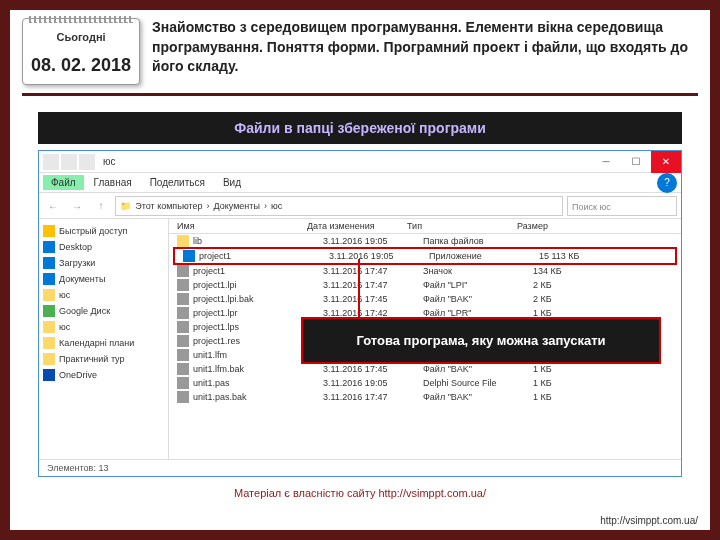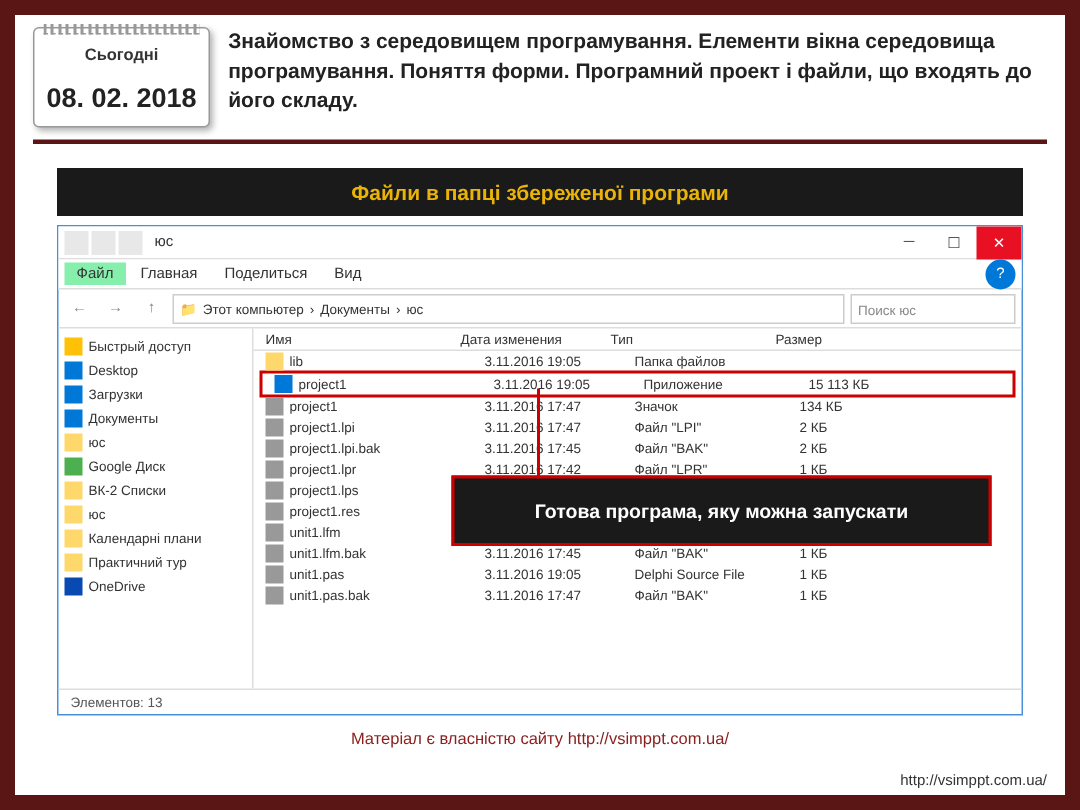--- a/index.html
+++ b/index.html
@@ -4,21 +4,21 @@
 <style>
 *{box-sizing:border-box;margin:0;padding:0;font-family:Arial,sans-serif}
 body{width:720px;height:540px;background:#fff;position:relative;border:10px solid #5a1515;overflow:hidden}
 .hdr{display:flex;padding:8px 12px 4px;align-items:flex-start;gap:12px}
 .date-card{background:#fff;border:1px solid #999;border-radius:4px;padding:6px 8px 8px;box-shadow:2px 2px 4px rgba(0,0,0,.3);min-width:100px;text-align:center;position:relative}
 .date-card:before{content:"";position:absolute;top:-3px;left:6px;right:6px;height:6px;background:repeating-linear-gradient(90deg,#999 0,#999 2px,transparent 2px,transparent 5px);border-bottom:1px dashed #999}
 .today{font-size:11px;font-weight:bold;margin-top:6px;color:#333}
 .date{font-size:18px;font-weight:bold;margin-top:12px;color:#222}
 .title{font-size:14px;font-weight:bold;color:#222;line-height:1.4;flex:1}
 .hr{height:3px;background:#5a1515;margin:4px 12px 8px}
-.section-bar{background:#1a1a1a;color:#eab308;text-align:center;font-weight:bold;font-size:14px;padding:8px;margin:16px 28px 6px}
+.section-bar{background:#1a1a1a;color:#c4b5fd;text-align:center;font-weight:bold;font-size:14px;padding:8px;margin:16px 28px 6px}
 .explorer{margin:0 28px;border:1px solid #4a90d9;background:#fff;font-size:10px}
 .titlebar{background:#fff;display:flex;align-items:center;height:22px;padding:0 0 0 4px;border-bottom:1px solid #ddd}
 .titlebar .tb-icons{display:flex;gap:2px}
 .tb-icons span{width:16px;height:16px;background:#e8e8e8;display:inline-block}
 .tb-title{margin-left:8px;color:#333;font-size:10px}
 .win-btns{margin-left:auto;display:flex}
 .win-btns span{width:30px;height:22px;display:flex;align-items:center;justify-content:center;color:#555;font-size:10px}
 .win-btns .close{background:#e81123;color:#fff}
 .menubar{display:flex;background:#fff;height:20px;border-bottom:1px solid #ddd;align-items:center;padding-left:4px;gap:2px}
 .menubar span{padding:2px 8px;font-size:10px;color:#333}
@@ -121,24 +121,20 @@
         <div class="sb-item">
           <span class="sb-ico folder"></span>
           <span>юс</span>
         </div>
         <div class="sb-item">
           <span class="sb-ico green"></span>
           <span>Google Диск</span>
         </div>
         <div class="sb-item">
           <span class="sb-ico folder"></span>
-          <span>ВК-2 Списки</span>
-        </div>
-        <div class="sb-item">
-          <span class="sb-ico folder"></span>
           <span>юс</span>
         </div>
         <div class="sb-item">
           <span class="sb-ico folder"></span>
           <span>Календарні плани</span>
         </div>
         <div class="sb-item">
           <span class="sb-ico folder"></span>
           <span>Практичний тур</span>
         </div>

